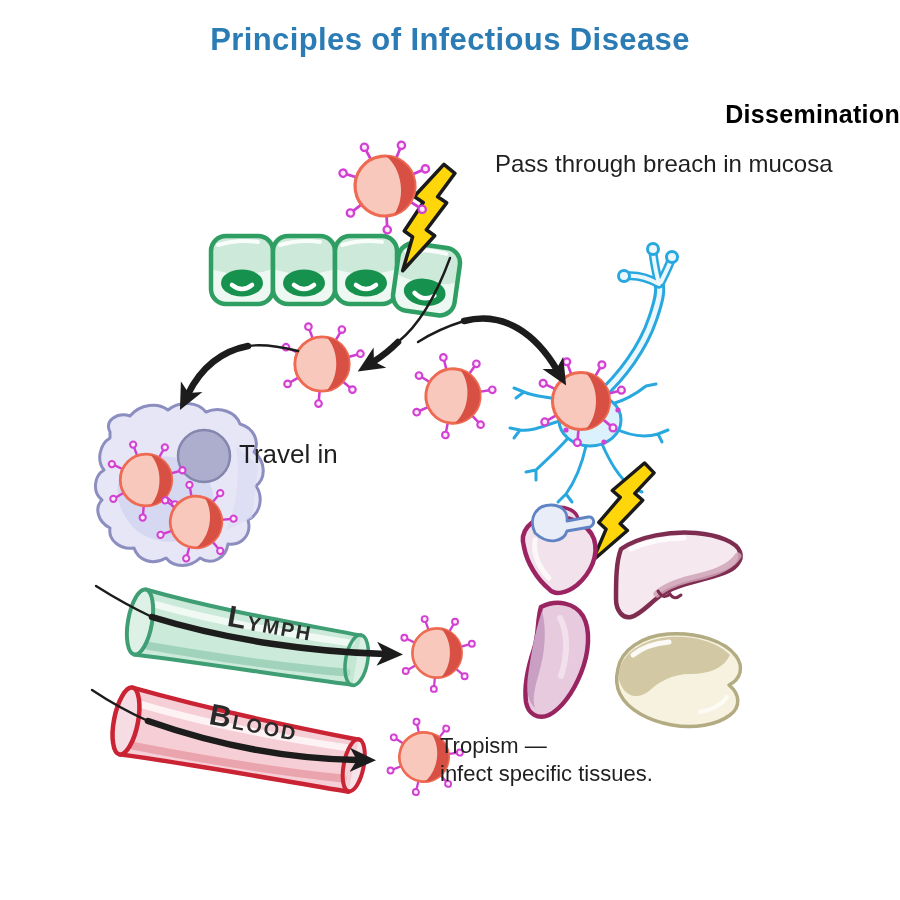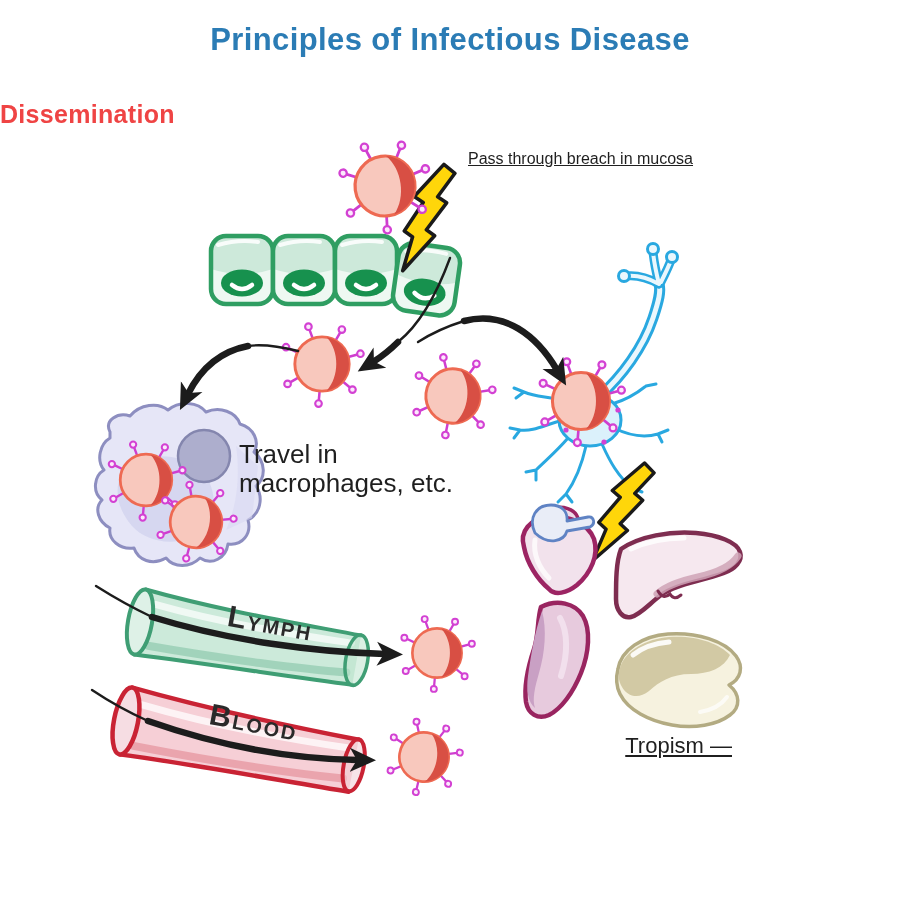--- a/index.html
+++ b/index.html
@@ -3,24 +3,24 @@
 <meta charset="utf-8">
 <style>
   html,body{margin:0;padding:0;background:#ffffff;}
   .canvas{
     position:relative;width:900px;height:900px;background:#fff;overflow:hidden;
     font-family:"Liberation Sans", sans-serif;
   }
   .art{position:absolute;left:0;top:0;}
   .txt{position:absolute;color:#1f1f1f;}
   .title{left:0;right:0;top:22px;text-align:center;font-size:31px;font-weight:700;color:#2b7cb5;letter-spacing:.4px;}
-  .subtitle{left:0;right:0;top:100px;text-align:left;font-size:25px;font-weight:700;color:#ef4444;letter-spacing:.3px;}
-  .breach-label{left:468px;top:150px;font-size:16px;text-decoration:underline;}
+  .subtitle{left:0;right:0;top:100px;text-align:right;font-size:25px;font-weight:700;color:#000000;letter-spacing:.3px;}
+  .breach-label{left:495px;top:150px;font-size:24px;}
   .travel-label{left:239px;top:440px;font-size:26px;line-height:29px;}
-  .tropism-label{left:440px;top:732px;width:292px;text-align:right;font-size:22px;line-height:27.5px;text-decoration:underline;}
+  .tropism-label{left:440px;top:732px;width:292px;text-align:left;font-size:22px;line-height:27.5px;}
   .vessel-label{position:absolute;color:#2a2a2a;font-weight:700;letter-spacing:2px;white-space:nowrap;transform-origin:left center;}
   .vessel-label .init{font-size:30px;}
   .vessel-label .rest{font-size:20px;}
   .lymph-label{left:228px;top:599px;transform:rotate(10deg);}
   .blood-label{left:210px;top:697px;transform:rotate(11deg);}
 </style>
 </head>
 <body>
 
 <div class="canvas">
@@ -195,25 +195,25 @@
   <use href="#virus" transform="translate(424,757) scale(0.88) rotate(8)"></use>
 </svg>
 
 <div class="txt title">Principles of Infectious Disease</div>
 <div class="txt subtitle">Dissemination</div>
 
 <div class="txt breach-label">Pass through breach in mucosa</div>
 
 <div class="txt travel-label">
   <div>Travel in</div>
-  <div>macrophages, etc.</div>
 </div>
 
 <div class="txt tropism-label">
   <div>Tropism —</div>
+  <div>infect specific tissues.</div>
 </div>
 
 <div class="vessel-label lymph-label">
   <span class="init">L</span><span class="rest">YMPH</span>
 </div>
 <div class="vessel-label blood-label">
   <span class="init">B</span><span class="rest">LOOD</span>
 </div>
 
 </div>

